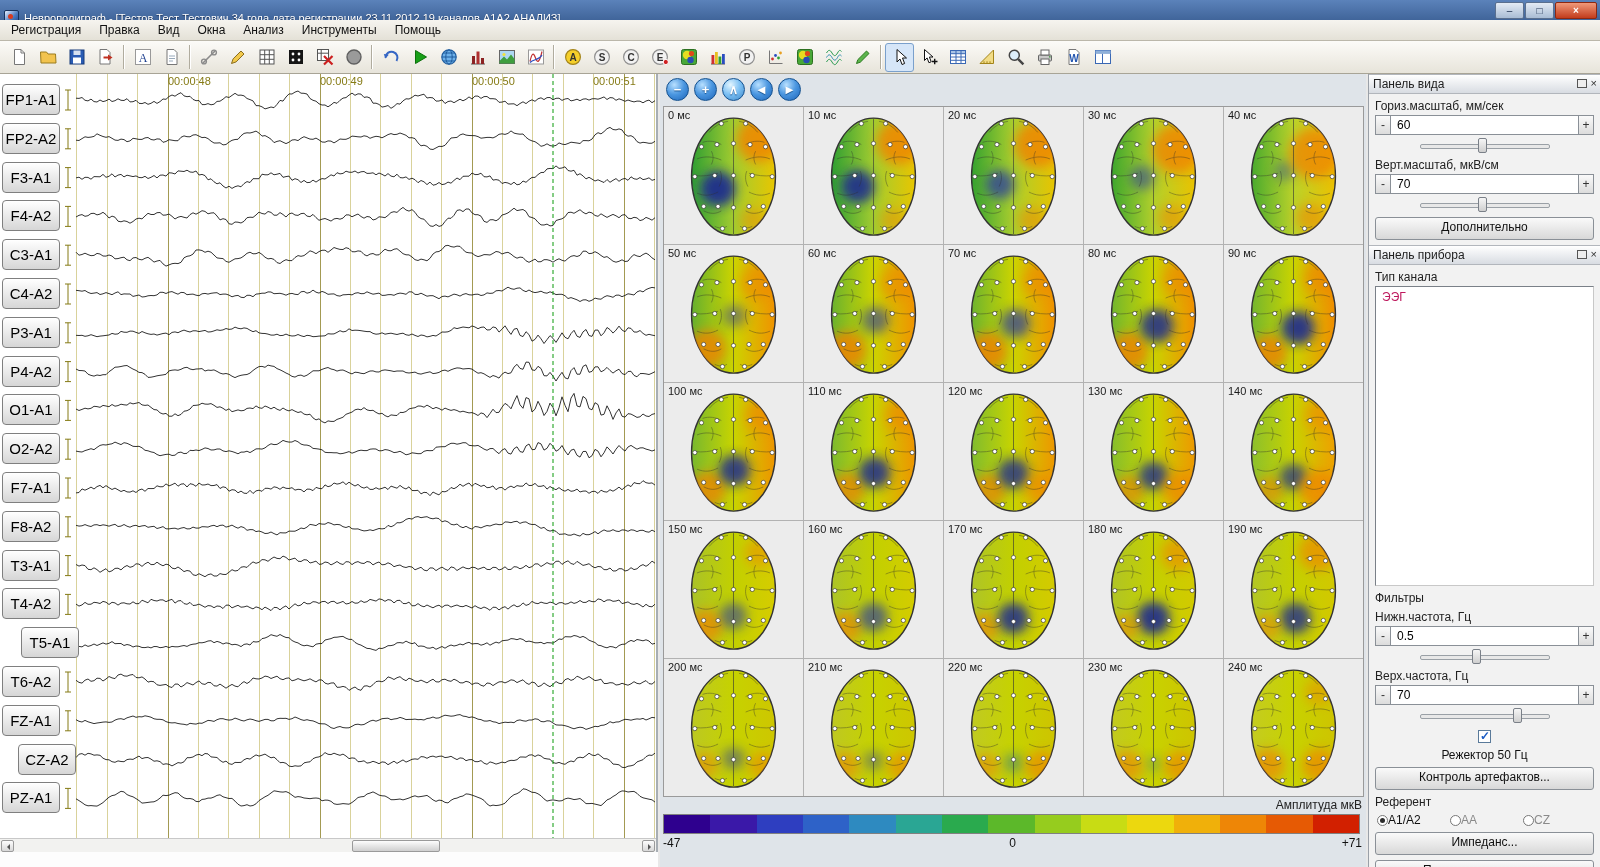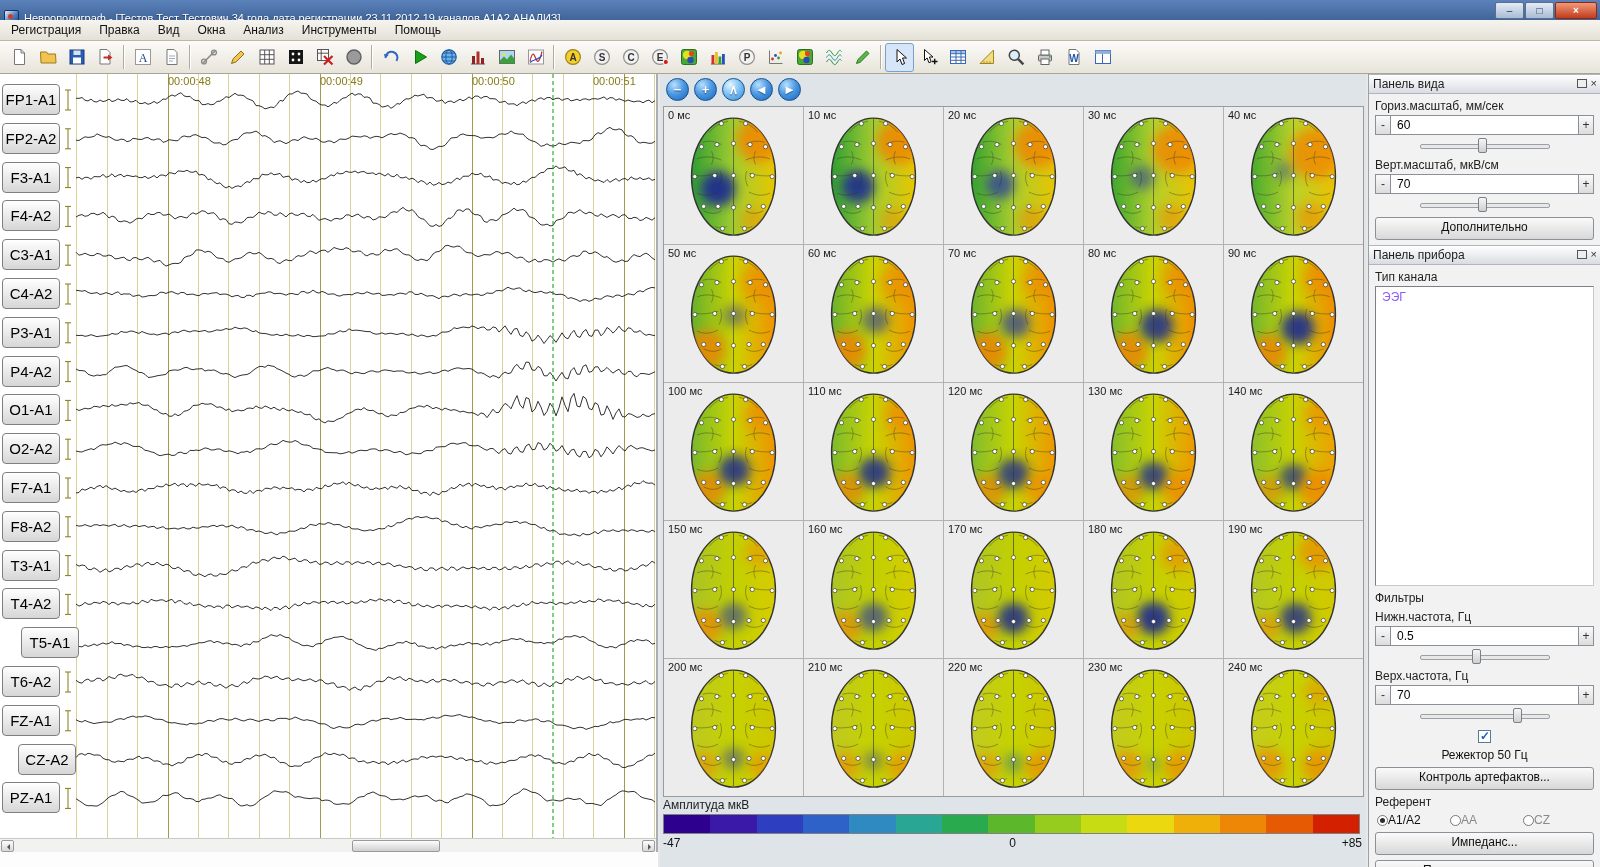--- a/index.html
+++ b/index.html
@@ -55,21 +55,21 @@
   .nav-row{position:absolute;left:6px;top:4px;display:flex;gap:5px;}
   .nav-btn{width:23px;height:23px;border-radius:50%;border:1px solid #14518f;color:#fff;
     background:radial-gradient(circle at 35% 28%,#b8e0ff 0%,#4a96e0 48%,#1d64b8 100%);
     display:flex;align-items:center;justify-content:center;font-size:13px;font-weight:bold;box-sizing:border-box;
     text-shadow:0 1px 1px #14518f;}
   .nav-btn.active{background:radial-gradient(circle at 35% 28%,#e4f6ff 0%,#7cc0f4 48%,#3a86c8 100%);}
   .maps-grid{position:absolute;left:3px;top:32px;display:grid;grid-template-columns:repeat(5,139px);grid-template-rows:repeat(5,137px);gap:1px;background:#b2b2b2;border:1px solid #9a9a9a;}
   .map-cell{position:relative;background:#ececec;overflow:hidden;}
   .map-cell svg{position:absolute;inset:0;width:100%;height:100%;}
   .map-time{position:absolute;left:4px;top:2px;font-size:11px;color:#1a1a1a;z-index:2;}
-  .cb-title{position:absolute;left:3px;top:724px;width:699px;text-align:left;font-size:12px;color:#222;}
+  .cb-title{position:absolute;left:3px;top:724px;width:699px;text-align:right;font-size:12px;color:#222;}
   .colorbar{position:absolute;left:3px;top:740px;width:697px;height:20px;border:1px solid #808080;box-sizing:border-box;}
   .cb-labels{position:absolute;left:3px;top:762px;width:699px;height:14px;font-size:12px;color:#111;}
   .cb-labels .min{position:absolute;left:0;} .cb-labels .mid{position:absolute;left:0;right:0;text-align:center;} .cb-labels .max{position:absolute;right:0;}
 
   
   .right-panel{position:absolute;left:1368px;top:74px;width:232px;height:793px;background:#f2f2f2;border-left:1px solid #9aa0a8;box-sizing:border-box;overflow:hidden;}
   .pane-header{height:18px;background:linear-gradient(#ffffff,#d8dce2);border:1px solid #b2b6bc;border-left:none;border-right:none;
     display:flex;align-items:center;padding:0 4px;font-size:12px;color:#222;position:relative;}
   .ph-icons{position:absolute;right:3px;top:2px;display:flex;gap:4px;align-items:center;}
   .ph-float{width:8px;height:7px;border:1px solid #555;background:#eee;}
@@ -80,21 +80,21 @@
     display:flex;align-items:center;justify-content:center;font-size:12px;color:#333;}
   .spin-val{flex:1;background:#fff;border-top:1px solid #8a9097;border-bottom:1px solid #8a9097;box-sizing:border-box;
     font-size:12px;line-height:18px;padding-left:6px;color:#000;}
   .slider{position:relative;width:130px;height:15px;margin:3px auto 4px;}
   .slider-track{position:absolute;left:0;right:0;top:6px;height:3px;background:#e8e8e8;border:1px solid #9aa0a6;border-radius:2px;}
   .slider-thumb{position:absolute;top:0;width:9px;height:15px;background:linear-gradient(#f6f6f6,#cfcfcf);border:1px solid #7a8088;border-radius:2px;box-sizing:border-box;}
   .panel-btn{margin:5px 6px;height:21px;background:linear-gradient(#fafafa,#d8d8d8);border:1px solid #8a9097;border-radius:3px;
     font-size:12px;color:#111;text-align:center;line-height:19px;}
   .listbox{margin:2px 6px;height:300px;background:#fff;border:1px solid;border-color:#7a8088 #c8c8c8 #c8c8c8 #7a8088;
     font-size:12px;padding:2px 4px;box-sizing:border-box;}
-  .lb-item{padding:1px 2px;color:#8b5cf6;}
+  .lb-item{padding:1px 2px;color:#be185d;}
   .check-row{display:flex;align-items:center;gap:5px;margin:7px 6px 3px;font-size:12px;flex-direction:column;}
   .cb{width:13px;height:13px;background:#fff;border:1px solid #5a7a9a;box-sizing:border-box;position:relative;}
   .cb.checked::before{content:"\2713";position:absolute;left:1px;top:-2px;color:#1b5cc4;font-size:12px;font-weight:bold;}
   .radio-row{display:flex;align-items:center;margin:4px 8px;font-size:12px;gap:4px;}
   .radio-row .ritem{display:flex;align-items:center;flex:1;}
   .radio{width:11px;height:11px;border:1px solid #777;border-radius:50%;background:#fff;box-sizing:border-box;position:relative;}
   .radio.sel::after{content:"";position:absolute;left:2px;top:2px;width:5px;height:5px;border-radius:50%;background:#2c2c2c;}
   .dim{color:#8a8a8a;}
   .hidden-defs{position:absolute;width:0;height:0;}
 </style>
@@ -1072,21 +1072,21 @@
             <use href="#sulci" transform="matrix(-1 0 0 1 100 0)"></use>
     <use href="#dots"></use>
           </svg>
         </div>
       </div>
     <div class="cb-title">Амплитуда мкВ</div>
     <div class="colorbar" id="colorbar" style="background: linear-gradient(to right, rgb(46, 0, 142) 0%, rgb(46, 0, 142) 6.67%, rgb(58, 24, 168) 6.67%, rgb(58, 24, 168) 13.33%, rgb(46, 62, 192) 13.33%, rgb(46, 62, 192) 20%, rgb(46, 98, 200) 20%, rgb(46, 98, 200) 26.67%, rgb(46, 138, 192) 26.67%, rgb(46, 138, 192) 33.33%, rgb(42, 166, 148) 33.33%, rgb(42, 166, 148) 40%, rgb(42, 170, 78) 40%, rgb(42, 170, 78) 46.67%, rgb(92, 184, 42) 46.67%, rgb(92, 184, 42) 53.33%, rgb(150, 204, 30) 53.33%, rgb(150, 204, 30) 60%, rgb(200, 220, 20) 60%, rgb(200, 220, 20) 66.67%, rgb(236, 216, 14) 66.67%, rgb(236, 216, 14) 73.33%, rgb(240, 176, 10) 73.33%, rgb(240, 176, 10) 80%, rgb(238, 134, 6) 80%, rgb(238, 134, 6) 86.67%, rgb(230, 90, 4) 86.67%, rgb(230, 90, 4) 93.33%, rgb(210, 32, 0) 93.33%, rgb(210, 32, 0) 100%);"></div>
     <div class="cb-labels">
       <span class="min">-47</span>
       <span class="mid">0</span>
-      <span class="max">+85</span>
+      <span class="max">+71</span>
     </div>
   </div>
 
   <div class="right-panel">
 
     <div class="pane-header">
       <span>Панель вида</span>
       <span class="ph-icons">
         <span class="ph-float"></span>
         <span class="ph-close">×</span>

